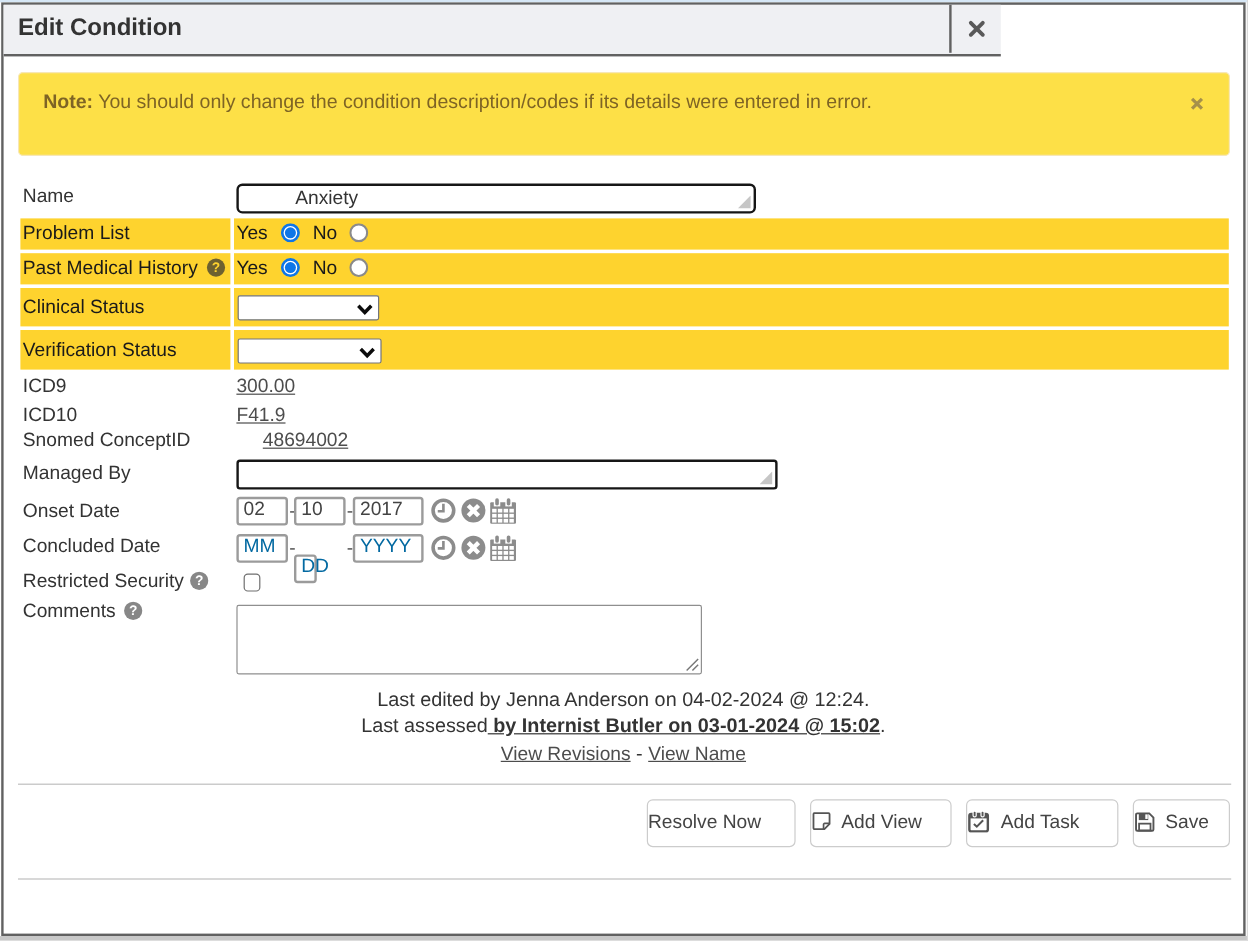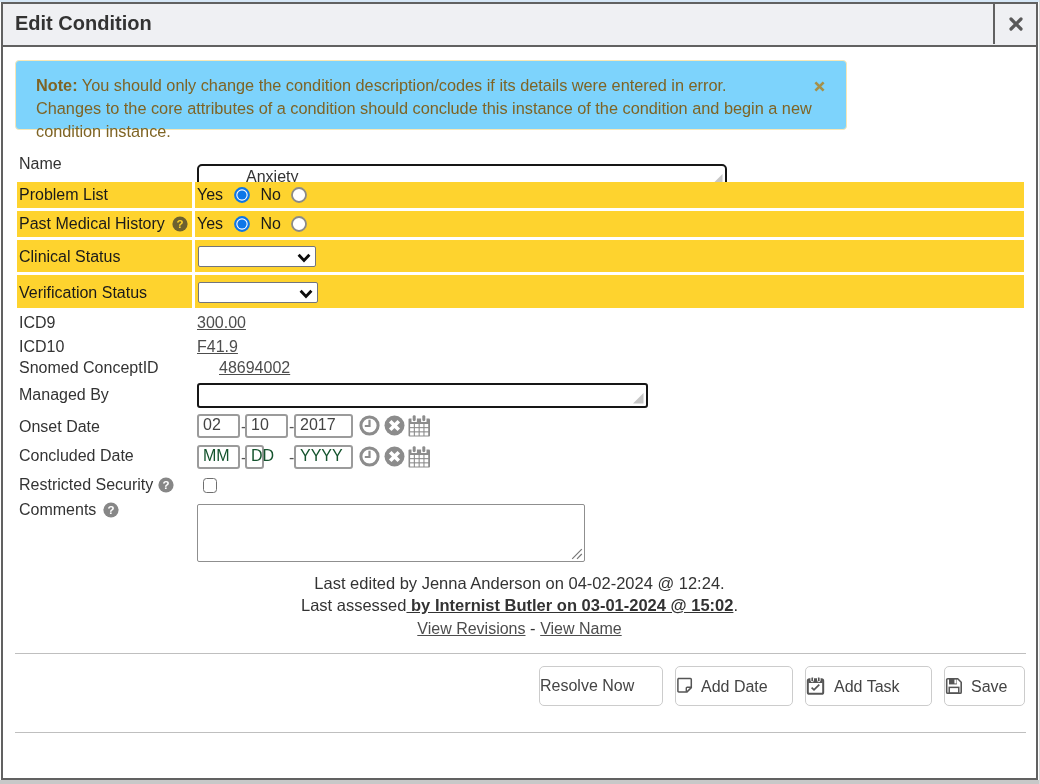--- a/index.html
+++ b/index.html
@@ -1,38 +1,38 @@
 <!DOCTYPE html>
 <html><head>
 <meta charset="utf-8">
 <style>
   * { margin:0; padding:0; box-sizing:border-box; }
   html,body { width:1040px; height:784px; overflow:hidden; }
   body { background:#fdfdfd; font-family:"Liberation Sans", sans-serif; position:relative; }
   .topstrip { position:absolute; top:0; left:0; width:1040px; height:2px; background:#d6e7f6; }
   .modal { position:absolute; left:1px; top:2px; width:1037px; height:778px; background:#fff; border:2px solid #616161; }
-  .hdr { position:absolute; left:0; top:0; width:1033px; height:43px; background:#eff0f3; border-bottom:2px solid #616161; }
+  .hdr { position:absolute; left:0; top:0; width:831px; height:43px; background:#eff0f3; border-bottom:2px solid #616161; }
   .hdr .title { position:absolute; left:12px; top:8px; font-size:20px; font-weight:bold; color:#333; }
   .hclose { position:absolute; right:0; top:0; width:43px; height:40px; border-left:2px solid #616161; text-align:center; }
   .hclose svg { margin-top:12px; }
-  .alert { position:absolute; left:12px; top:56px; width:832px; height:70px; background:#7dd3fc; border:1px solid #f7e7b6; border-radius:4px; color:#7e6425; font-size:16.3px; line-height:23px; padding:13px 20px; }
+  .alert { position:absolute; left:12px; top:56px; width:1010px; height:70px; background:#fde047; border:1px solid #f7e7b6; border-radius:4px; color:#7e6425; font-size:16.3px; line-height:23px; padding:13px 20px; }
   .aclose { position:absolute; right:21px; top:19.5px; line-height:0; }
   .lbl { position:absolute; left:16px; font-size:16px; color:#333; white-space:nowrap; }
   .band { position:absolute; background:#fed32e; }
   .band.l { left:14px; width:175px; }
   .band.v { left:192px; width:829px; }
   .blbl { position:absolute; left:16px; font-size:16px; color:#1a1a1a; white-space:nowrap; }
   .ta { position:absolute; background:#fff; border:2.5px solid #161616; font-size:16px; color:#333; padding:1.5px 2px; font-family:"Liberation Sans", sans-serif; }
   .grip { position:absolute; right:1px; bottom:1px; width:12px; height:12px; }
   .yesno { position:absolute; left:194px; font-size:16px; color:#1a1a1a; }
   .sel { position:absolute; width:118px; height:21px; background:#fff; border:1.2px solid #72757e; border-radius:2px; }
   .sel svg { position:absolute; right:4.5px; top:6.2px; }
   .link { font-size:16px; color:#4d4d4d; text-decoration:underline; }
   .di { position:absolute; height:24px; border:2px solid #9b9b9b; border-radius:3px; background:#fff; font-size:16px; color:#434343; padding:0 4px; }
-  .di.ph { color:#14532d; }
+  .di.ph { color:#0369a1; }
   .dash { position:absolute; font-size:16px; color:#555; }
   .cb { position:absolute; width:14.8px; height:14.8px; border:1.7px solid #6f6f6f; border-radius:3.5px; background:#fff; }
   .cmt { position:absolute; left:194px; top:500px; width:388px; height:58px; border:1.5px solid #8f8f8f; border-radius:2px; background:#fff; }
   .cline { position:absolute; width:100%; text-align:center; font-size:16.5px; color:#333; }
   .hr { position:absolute; left:12px; width:1011px; height:1px; background:#bfbfbf; }
   .btn { position:absolute; height:40px; border:1px solid #ccc; border-radius:5px; background:#fff; font-size:16px; color:#444; text-align:left; }
   .btn span { vertical-align:middle; }
   .btn svg { vertical-align:middle; margin-right:8px; }
 </style>
 </head>
@@ -42,28 +42,27 @@
 <div style="position:absolute; left:1039px; top:0; width:1px; height:784px; background:#d9d9d9;"></div>
 <div class="modal">
   <div class="hdr">
     <div class="title">Edit Condition</div>
     <div class="hclose"><svg width="16" height="16" viewBox="0 0 16 16">
           <path d="M3 3 L13 13 M13 3 L3 13" stroke="#595959" stroke-width="3.2" stroke-linecap="round"></path>
         </svg></div>
   </div>
   <div class="alert">
     <div><b>Note:</b> You should only change the condition description/codes if its details were entered in error.</div>
-    <div>Changes to the core attributes of a condition should conclude this instance of the condition and begin a new condition instance.</div>
     <div class="aclose"><svg width="11" height="11" viewBox="0 0 11 11">
           <path d="M1.4 1.4 L9.6 9.6 M9.6 1.4 L1.4 9.6" stroke="#a5904a" stroke-width="2.7"></path>
         </svg></div>
   </div>
 
   <div class="lbl" style="top:150.5px;">Name</div>
-  <div class="ta" style="left:194px; top:160px; width:530px; height:24.5px; border-radius:5px;padding-left:47px;">Anxiety<svg class="grip" width="8" height="8" viewBox="0 0 8 8">
+  <div class="ta" style="left:194px; top:149px; width:433px; height:24.5px; border-radius:5px;padding-left:47px;">Anxiety<svg class="grip" width="8" height="8" viewBox="0 0 8 8">
         <polygon points="7,0 7,7 0,7" fill="#c6c6c6"></polygon>
       </svg></div>
 
   <div class="band l" style="top:178px; height:26px;"></div>
   <div class="band v" style="top:178px; height:26px;"></div>
   <div class="blbl" style="top:182px;">Problem List</div>
   <div class="yesno" style="top:182px;">Yes <svg class="ron" width="16" height="16" viewBox="0 0 16 16" style="vertical-align:-3px; margin-left:6.5px;">
         <circle cx="8" cy="8" r="6.8" fill="#fff" stroke="#0d76e8" stroke-width="2.2"></circle>
         <circle cx="8" cy="8" r="4.6" fill="#0d76e8"></circle>
       </svg><span style="margin-left:10.5px;">No</span> <svg class="roff" width="16" height="16" viewBox="0 0 16 16" style="vertical-align:-3px; margin-left:6px;">
@@ -143,21 +142,21 @@
       <rect x="51.1" y="18.4" width="3.7" height="3.1"></rect>
           <rect x="55.9" y="18.4" width="3.7" height="3.1"></rect>
           <rect x="60.7" y="18.4" width="3.7" height="3.1"></rect>
           <rect x="65.5" y="18.4" width="3.7" height="3.1"></rect>
     </g>
   </svg></span>
 
   <div class="lbl" style="top:443px;">Concluded Date</div>
   <div class="di ph" style="left:194px; top:441px; width:43px;">MM</div>
   <div class="dash" style="left:238px; top:445px;">-</div>
-  <div class="di ph" style="left:242px; top:441px; width:19px;">DD</div>
+  <div class="di ph" style="left:242px; top:458px; width:19px;">DD</div>
   <div class="dash" style="left:286px; top:445px;">-</div>
   <div class="di ph" style="left:291px; top:441px; width:59px;">YYYY</div>
   <span style="position:absolute; left:356px; top:441px;"><svg width="73" height="23" viewBox="0 0 73 23">
     <circle cx="10.5" cy="11.5" r="8.6" fill="none" stroke="#8c8c8c" stroke-width="3"></circle>
     <path d="M10.5 5.8 V12 H5.8" fill="none" stroke="#8c8c8c" stroke-width="2.2"></path>
     <circle cx="35.5" cy="11.5" r="10" fill="#8c8c8c"></circle>
     <path d="M31.2 7.2 L39.8 15.8 M39.8 7.2 L31.2 15.8" stroke="#fff" stroke-width="3.6"></path>
     <rect x="49.5" y="4.5" width="21.5" height="18" rx="1" fill="#8c8c8c"></rect>
     <rect x="52.5" y="0.5" width="5.4" height="7.5" fill="#fff"></rect>
     <rect x="62.1" y="0.5" width="5.4" height="7.5" fill="#fff"></rect>
@@ -198,21 +197,21 @@
   <div class="cline" style="top:570px;">Last edited by Jenna Anderson on 04-02-2024 @ 12:24.</div>
   <div class="cline" style="top:592px;">Last assessed<span style="text-decoration:underline;font-weight:bold;"> by Internist Butler on 03-01-2024 @ 15:02</span>.</div>
   <div class="cline" style="top:615px;"><span class="link">View Revisions</span> - <span class="link">View Name</span></div>
 
   <div class="hr" style="top:649px;"></div>
 
   <div class="btn" style="left:536px; top:662px; width:124px; line-height:38px;">Resolve Now</div>
   <div class="btn" style="left:672px; top:662px; width:118px; line-height:38px;"><svg width="17" height="17" viewBox="0 0 17 17" style="vertical-align:-3px; margin-right:8px;">
         <path d="M1.9 1.6 h12.5 a0.9 0.9 0 0 1 .9 .9 v8.1 l-4.3 4.3 h-8.2 a0.9 0.9 0 0 1 -.9 -.9 v-11.5 a0.9 0.9 0 0 1 .9 -.9 z" fill="none" stroke="#555" stroke-width="1.5"></path>
         <path d="M15.1 10.2 h-3.9 a0.9 0.9 0 0 0 -.9 .9 v3.7" fill="none" stroke="#555" stroke-width="1.4"></path>
-      </svg><span>Add Date</span></div>
+      </svg><span>Add View</span></div>
   <div class="btn" style="left:802px; top:662px; width:127px; line-height:38px; padding-right:9px;"><svg width="19" height="19" viewBox="0 0 19 19" style="vertical-align:-3.5px; margin-right:9px;">
         <rect x="1.8" y="3.2" width="15.4" height="14.6" rx="1.6" fill="none" stroke="#555" stroke-width="2"></rect>
         <rect x="2.4" y="3.8" width="14.2" height="3.2" fill="#555"></rect>
         <rect x="4.9" y="0.9" width="2.6" height="4.8" rx="1.2" fill="#555" stroke="#fff" stroke-width="1"></rect>
         <rect x="11.5" y="0.9" width="2.6" height="4.8" rx="1.2" fill="#555" stroke="#fff" stroke-width="1"></rect>
         <path d="M5.6 11.6 L8 13.9 L13.3 8.6" fill="none" stroke="#555" stroke-width="1.7"></path>
       </svg><span>Add Task</span></div>
   <div class="btn" style="left:941px; top:662px; width:81px; line-height:38px; padding-right:3px;"><svg width="18" height="18" viewBox="0 0 17 17" style="vertical-align:-3.5px; margin-right:8px;">
         <path d="M2.6 1.7 H12 L15.3 5 V14.4 a1 1 0 0 1 -1 1 H2.6 a1 1 0 0 1 -1 -1 V2.7 a1 1 0 0 1 1 -1 z" fill="none" stroke="#555" stroke-width="1.5"></path>
         <rect x="3.8" y="1.8" width="7.4" height="5.2" fill="#555"></rect>

